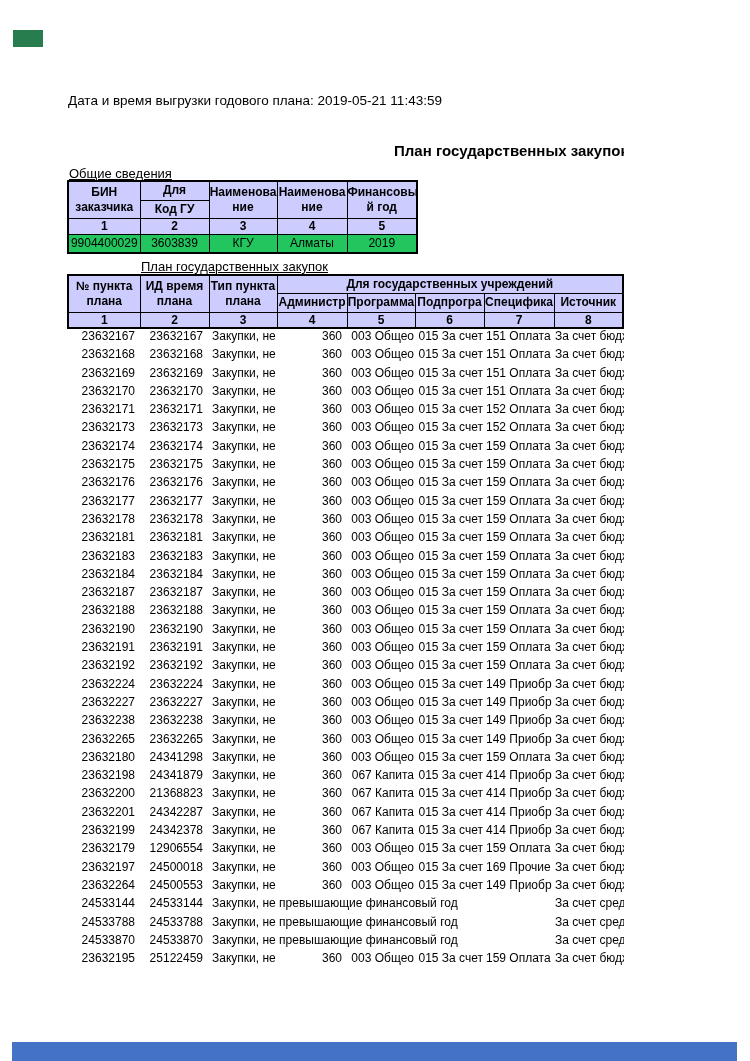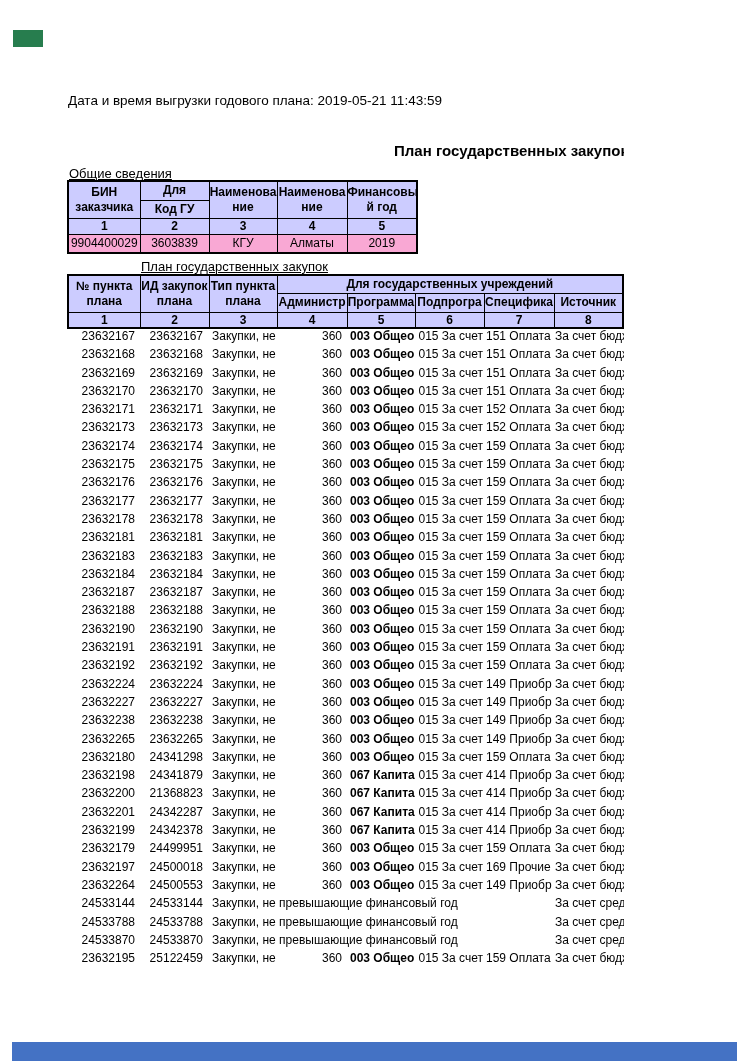--- a/index.html
+++ b/index.html
@@ -39,35 +39,35 @@
     font-size:12px; overflow:hidden;
   }
   td.head {
     background:var(--header-fill,#ccccff); font-weight:bold;
     white-space:pre-line; line-height:15px;
   }
   td.num { background:var(--header-fill,#ccccff); font-weight:bold; height:16px; line-height:14px; }
   .t1 { left:67px; top:180px; width:349px; }
   .t1 tr.r1 td { height:19px; }
   .t1 tr.r2 td { height:18px; }
-  .t1 td.dcell { height:19px; font-size:12px; background:#f9a8d4; white-space:nowrap; }
+  .t1 td.dcell { height:19px; font-size:12px; background:#22c55e; white-space:nowrap; }
   .t2 { left:67px; top:274px; width:555px; }
   .t2 tr.r1 td { height:18px; }
   .t2 tr.r2 td { height:19px; }
 
   .tbody {
     position:absolute; left:67px; top:327px; width:557px; 
   }
   .trow { height:18.3px; display:flex; align-items:center; white-space:nowrap; }
   .trow span { display:inline-block; flex:0 0 auto; font-size:12px; line-height:18.3px; }
   .cc0 { width:72px; text-align:right; padding-right:4px; }
   .cc1 { width:69px; text-align:right; padding-right:5px; }
   .cc2 { width:68px; text-align:left;  padding-left:4px; }
   .cc3 { width:70px; text-align:right; padding-right:4px; }
-  .cc4 { width:68px; text-align:left;  padding-left:4px;font-weight:bold; }
+  .cc4 { width:68px; text-align:right;  padding-left:4px; }
   .cc5 { width:69px; text-align:right;  padding-left:4px; }
   .cc6 { width:70px; text-align:left;  padding-left:3px; }
   .cc7 { width:69px; text-align:left;  padding-left:2px; }
 </style>
 </head>
 <body>
 
 <div class="page">
 
   <div class="logo-block"></div>
@@ -130,21 +130,21 @@
         <col style="width:70px">
           <col style="width:68px">
           <col style="width:69px">
         <col style="width:70px">
           <col style="width:69px">
       </colgroup>
       <tbody>
           <tr class="r1">
         <td class="head" rowspan="2">№ пункта
 плана</td>
-        <td class="head" rowspan="2">ИД закупок
+        <td class="head" rowspan="2">ИД время
 плана</td>
         <td class="head" rowspan="2">Тип пункта
 плана</td>
         <td class="head" colspan="5">Для государственных учреждений</td>
       </tr>
       <tr class="r2">
         <td class="head">Администр</td>
         <td class="head">Программа</td>
         <td class="head">Подпрогра</td>
         <td class="head">Специфика</td>
@@ -439,21 +439,21 @@
           <span class="cc1">24342378</span>
           <span class="cc2">Закупки, не</span>
           <span class="cc3">360</span>
           <span class="cc4">067 Капита</span>
           <span class="cc5">015 За счет</span>
           <span class="cc6">414 Приобр</span>
           <span class="cc7">За счет бюдж</span>
         </div>
         <div class="trow">
           <span class="cc0">23632179</span>
-          <span class="cc1">24499951</span>
+          <span class="cc1">12906554</span>
           <span class="cc2">Закупки, не</span>
           <span class="cc3">360</span>
           <span class="cc4">003 Общео</span>
           <span class="cc5">015 За счет</span>
           <span class="cc6">159 Оплата</span>
           <span class="cc7">За счет бюдж</span>
         </div>
         <div class="trow">
           <span class="cc0">23632197</span>
           <span class="cc1">24500018</span>

